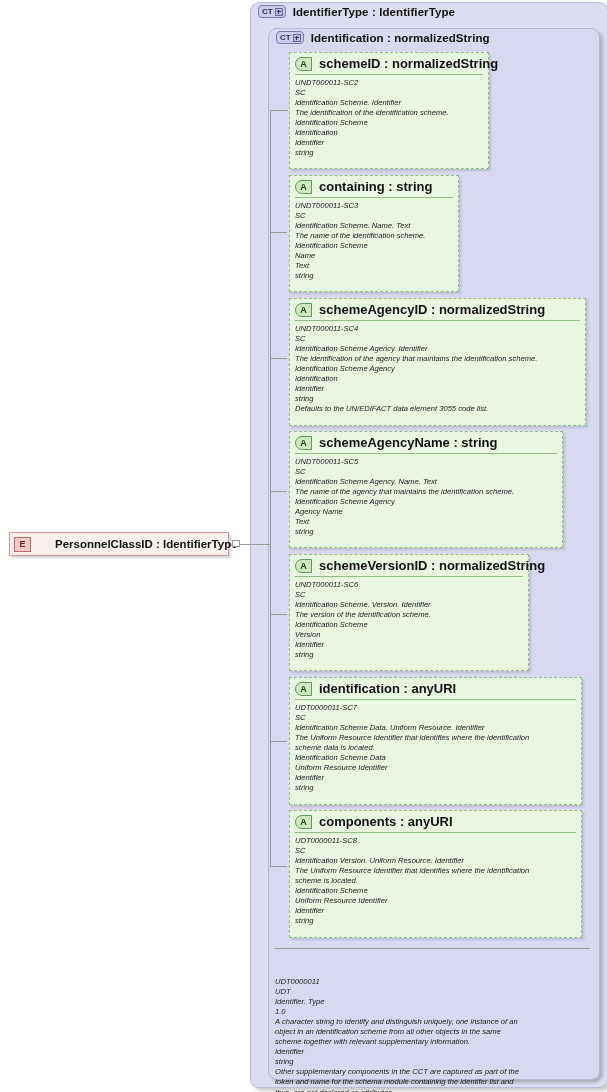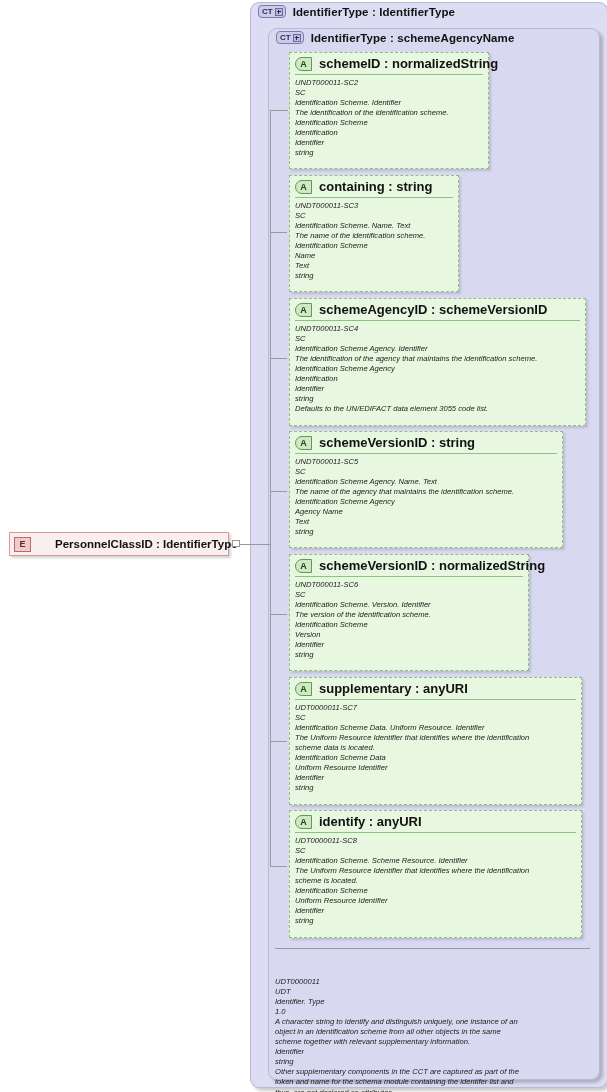--- a/index.html
+++ b/index.html
@@ -174,21 +174,21 @@
       <span class="plus"></span>
     </span>
     <span class="title">IdentifierType : IdentifierType</span>
   </div>
 
   <div class="ct-head ct-inner-head">
     <span class="ico-ct">
       <span class="lbl">CT</span>
       <span class="plus"></span>
     </span>
-    <span class="title">IdentifierType : schemeAgencyName</span>
+    <span class="title">Identification : normalizedString</span>
   </div>
 
   <div class="elem">
     <span class="ico-e">E</span>
     <span class="title">PersonnelClassID : IdentifierType</span>
   </div>
   <div class="stub"></div>
 
   <div class="ln lnh" style="left:236px;top:544px;width:30px;"></div>
 
@@ -230,37 +230,37 @@
 The name of the identification scheme.
 Identification Scheme
 Name
 Text
 string</div>
   </div>
 
   <div class="attr" style="left:285px;top:298px;width:297px;height:128px;">
     <div class="hdr">
       <span class="ico-a">A</span>
-      <span class="title">schemeAgencyID : schemeVersionID</span>
+      <span class="title">schemeAgencyID : normalizedString</span>
     </div>
     <div class="doc">UNDT000011-SC4
 SC
 Identification Scheme Agency. Identifier
 The identification of the agency that maintains the identification scheme.
 Identification Scheme Agency
 Identification
 Identifier
 string
 Defaults to the UN/EDIFACT data element 3055 code list.</div>
   </div>
 
   <div class="attr" style="left:285px;top:431px;width:274px;height:117px;">
     <div class="hdr">
       <span class="ico-a">A</span>
-      <span class="title">schemeVersionID : string</span>
+      <span class="title">schemeAgencyName : string</span>
     </div>
     <div class="doc">UNDT000011-SC5
 SC
 Identification Scheme Agency. Name. Text
 The name of the agency that maintains the identification scheme.
 Identification Scheme Agency
 Agency Name
 Text
 string</div>
   </div>
@@ -276,41 +276,41 @@
 The version of the identification scheme.
 Identification Scheme
 Version
 Identifier
 string</div>
   </div>
 
   <div class="attr" style="left:285px;top:677px;width:293px;height:128px;">
     <div class="hdr">
       <span class="ico-a">A</span>
-      <span class="title">supplementary : anyURI</span>
+      <span class="title">identification : anyURI</span>
     </div>
     <div class="doc">UDT0000011-SC7
 SC
 Identification Scheme Data. Uniform Resource. Identifier
 The Uniform Resource Identifier that identifies where the identification
 scheme data is located.
 Identification Scheme Data
 Uniform Resource Identifier
 Identifier
 string</div>
   </div>
 
   <div class="attr" style="left:285px;top:810px;width:293px;height:128px;">
     <div class="hdr">
       <span class="ico-a">A</span>
-      <span class="title">identify : anyURI</span>
+      <span class="title">components : anyURI</span>
     </div>
     <div class="doc">UDT0000011-SC8
 SC
-Identification Scheme. Scheme Resource. Identifier
+Identification Version. Uniform Resource. Identifier
 The Uniform Resource Identifier that identifies where the identification
 scheme is located.
 Identification Scheme
 Uniform Resource Identifier
 Identifier
 string</div>
   </div>
 
   <div class="footer">
     <div class="rule"></div>

